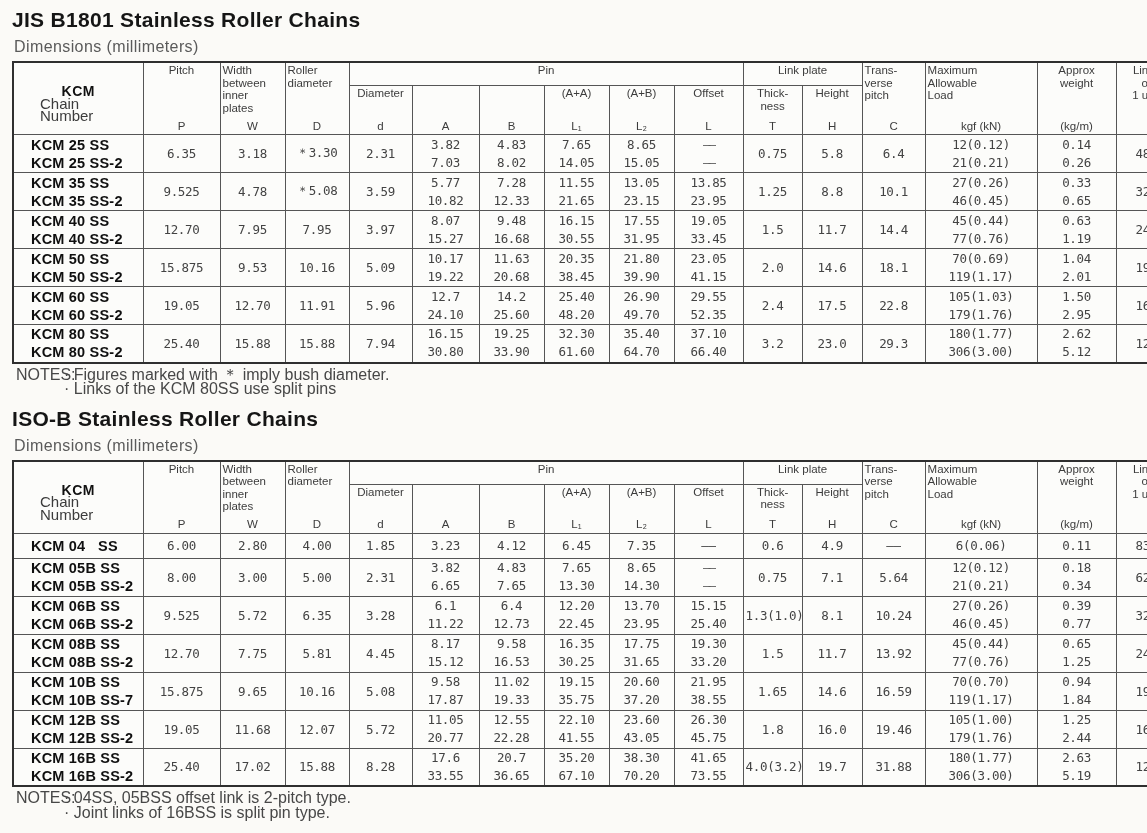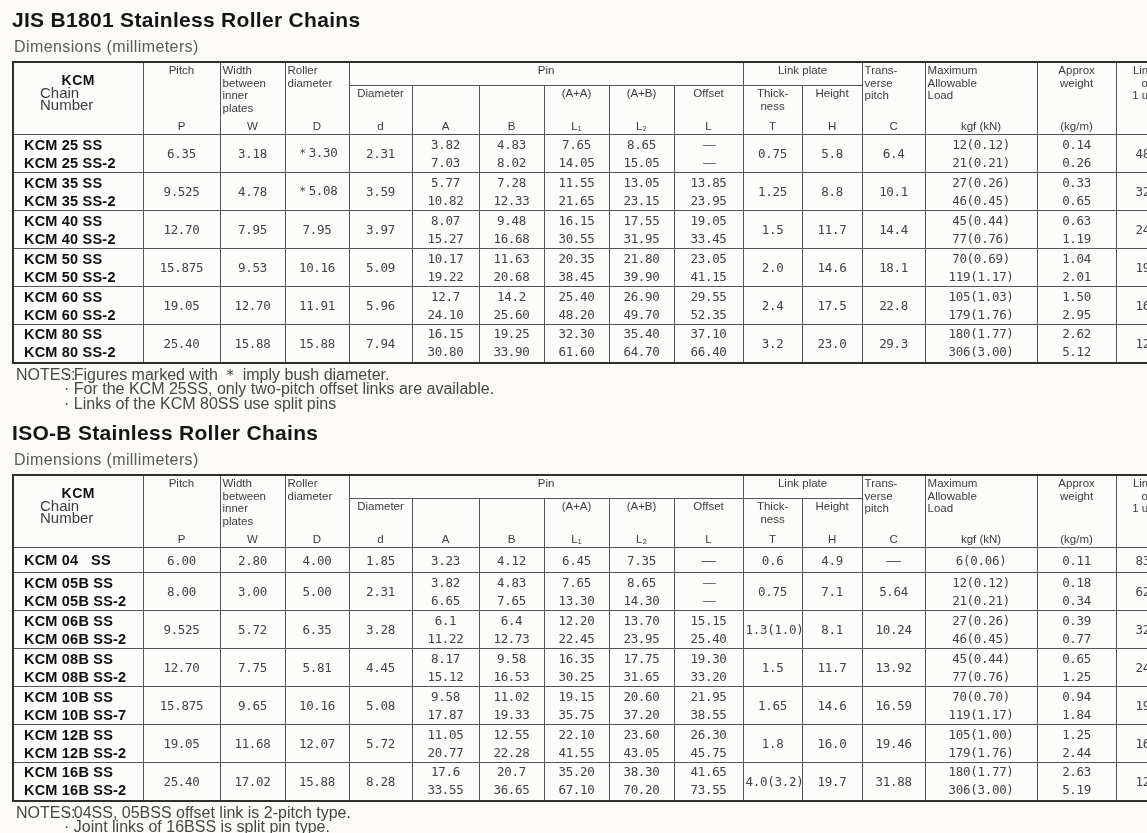--- a/index.html
+++ b/index.html
@@ -33,34 +33,34 @@
     padding:1px 2px; vertical-align:top;
   }
   th.group-th { height:20px; font-size:12.5px; vertical-align:middle; text-align:center; }
   .hc { height:100%; display:flex; flex-direction:column; justify-content:space-between; }
   .hc .lab { text-align:center; }
   .hc .lab.left { text-align:left; }
   .hc .sym { text-align:center; padding-bottom:1px; }
   th.span-th { height:68px; }
   th.sub-th  { height:46px; }
 
-  .chain-hdr { display:flex; flex-direction:column; height:100%; padding-top:10px; }
+  .chain-hdr { display:flex; flex-direction:column; height:100%; padding-top:21px; }
   .chain-hdr .brand { text-align:center; font-weight:bold; font-size:14px; color:#111; letter-spacing:0.5px; }
   .chain-hdr .sub { text-align:left; padding-left:24px; font-size:15px; }
 
   .chain-table td {
     font-family:"DejaVu Sans Mono", monospace;
     font-size:12.5px; color:#434343; text-align:center;
     padding:0 2px; vertical-align:middle; letter-spacing:-0.3px;
   }
   .chain-table td .l { height:18px; line-height:18px; }
   td.name-cell {
     font-family:"Liberation Sans", sans-serif;
     font-weight:bold; font-size:14.5px; color:#0f0f0f;
-    text-align:left; padding-left:10px; letter-spacing:0.2px;
+    text-align:left; padding-left:17px; letter-spacing:0.2px;
     white-space:pre;
   }
   td.name-cell .nl { height:18px; line-height:18px; }
   td.load-cell { }
   .dash { color:#5a5a5a; letter-spacing:-2px; }
 
   .notes { display:flex; font-size:16px; color:#474747; margin:4px 0 2px 4px; line-height:14.5px; }
   .notes-label { width:48px; flex:none; }
   .note-line { white-space:pre; }
 
@@ -472,21 +472,20 @@
               </td>
               <td>120</td>
             </tr>
           </tbody>
         </table>
       </div>
     <div class="notes">
       <span class="notes-label">NOTES:</span>
       <div class="notes-items" id="notes-slot-0">
           <div class="note-line">· Figures marked with ＊ imply bush diameter.</div>
-          <div class="note-line">· For the KCM 25SS, only two-pitch offset links are available.</div>
           <div class="note-line">· Links of the KCM 80SS use split pins</div>
         </div>
     </div>
   </section>
 
   <section class="sec2">
     <h1 class="section-title">ISO-B Stainless Roller Chains</h1>
     <div class="dims-subtitle">Dimensions  (millimeters)</div>
     <div id="table-slot-1">
         <table class="chain-table">

